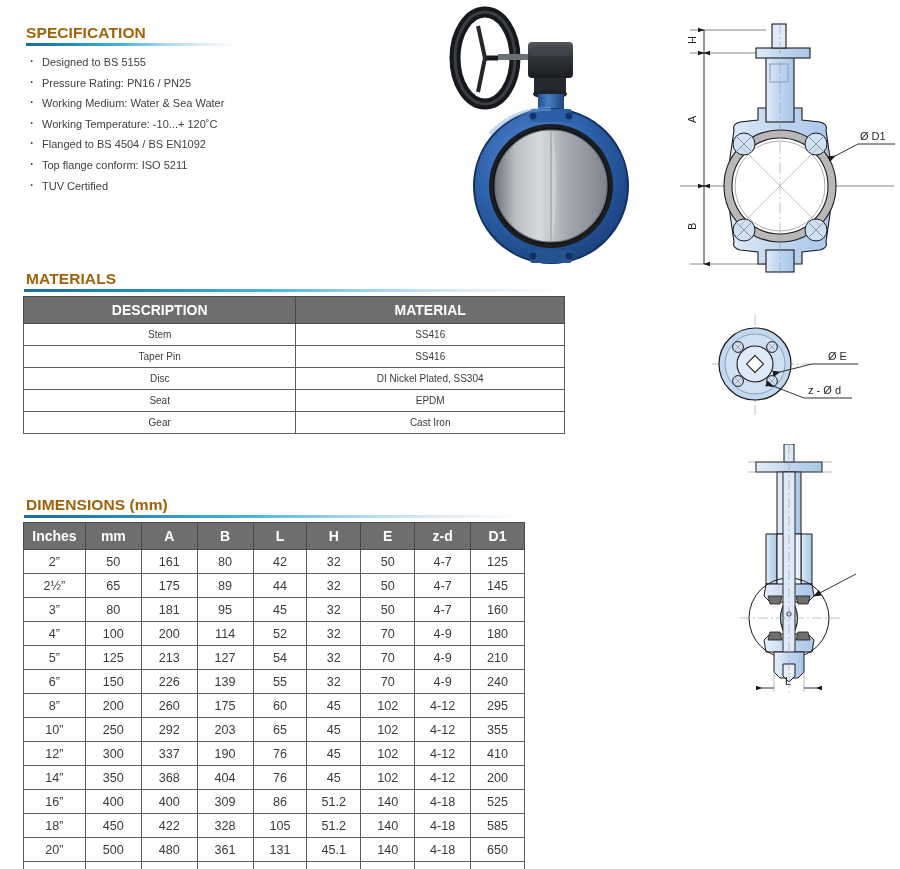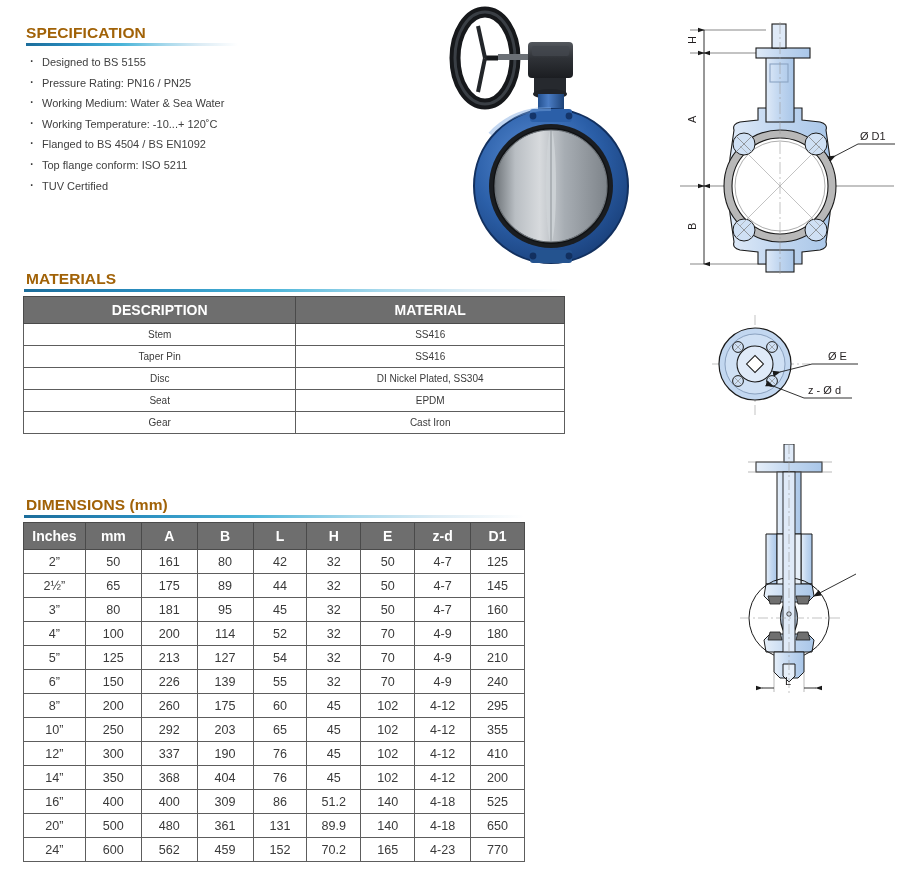--- a/index.html
+++ b/index.html
@@ -603,26 +603,37 @@
       <td>400</td>
       <td>400</td>
       <td>309</td>
       <td>86</td>
       <td>51.2</td>
       <td>140</td>
       <td>4-18</td>
       <td>525</td>
     </tr>
     <tr>
+      <td>18”</td>
+      <td>450</td>
+      <td>422</td>
+      <td>328</td>
+      <td>105</td>
+      <td>51.2</td>
+      <td>140</td>
+      <td>4-18</td>
+      <td>585</td>
+    </tr>
+    <tr>
       <td>20”</td>
       <td>500</td>
       <td>480</td>
       <td>361</td>
       <td>131</td>
-      <td>89.9</td>
+      <td>45.1</td>
       <td>140</td>
       <td>4-18</td>
       <td>650</td>
     </tr>
     <tr>
       <td>24”</td>
       <td>600</td>
       <td>562</td>
       <td>459</td>
       <td>152</td>

